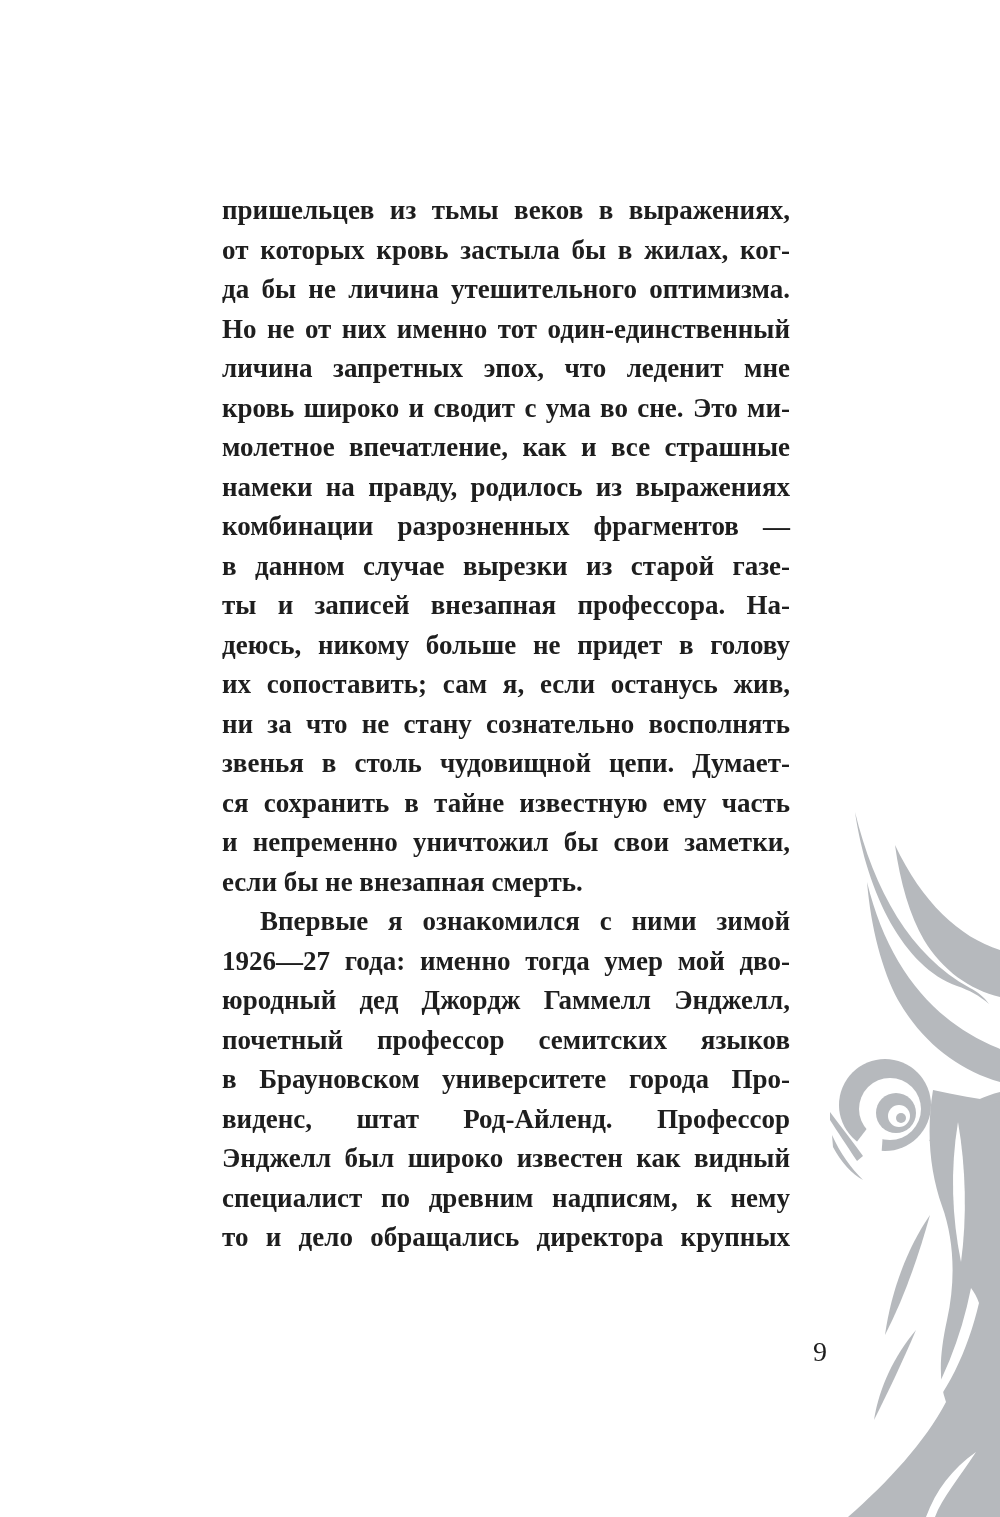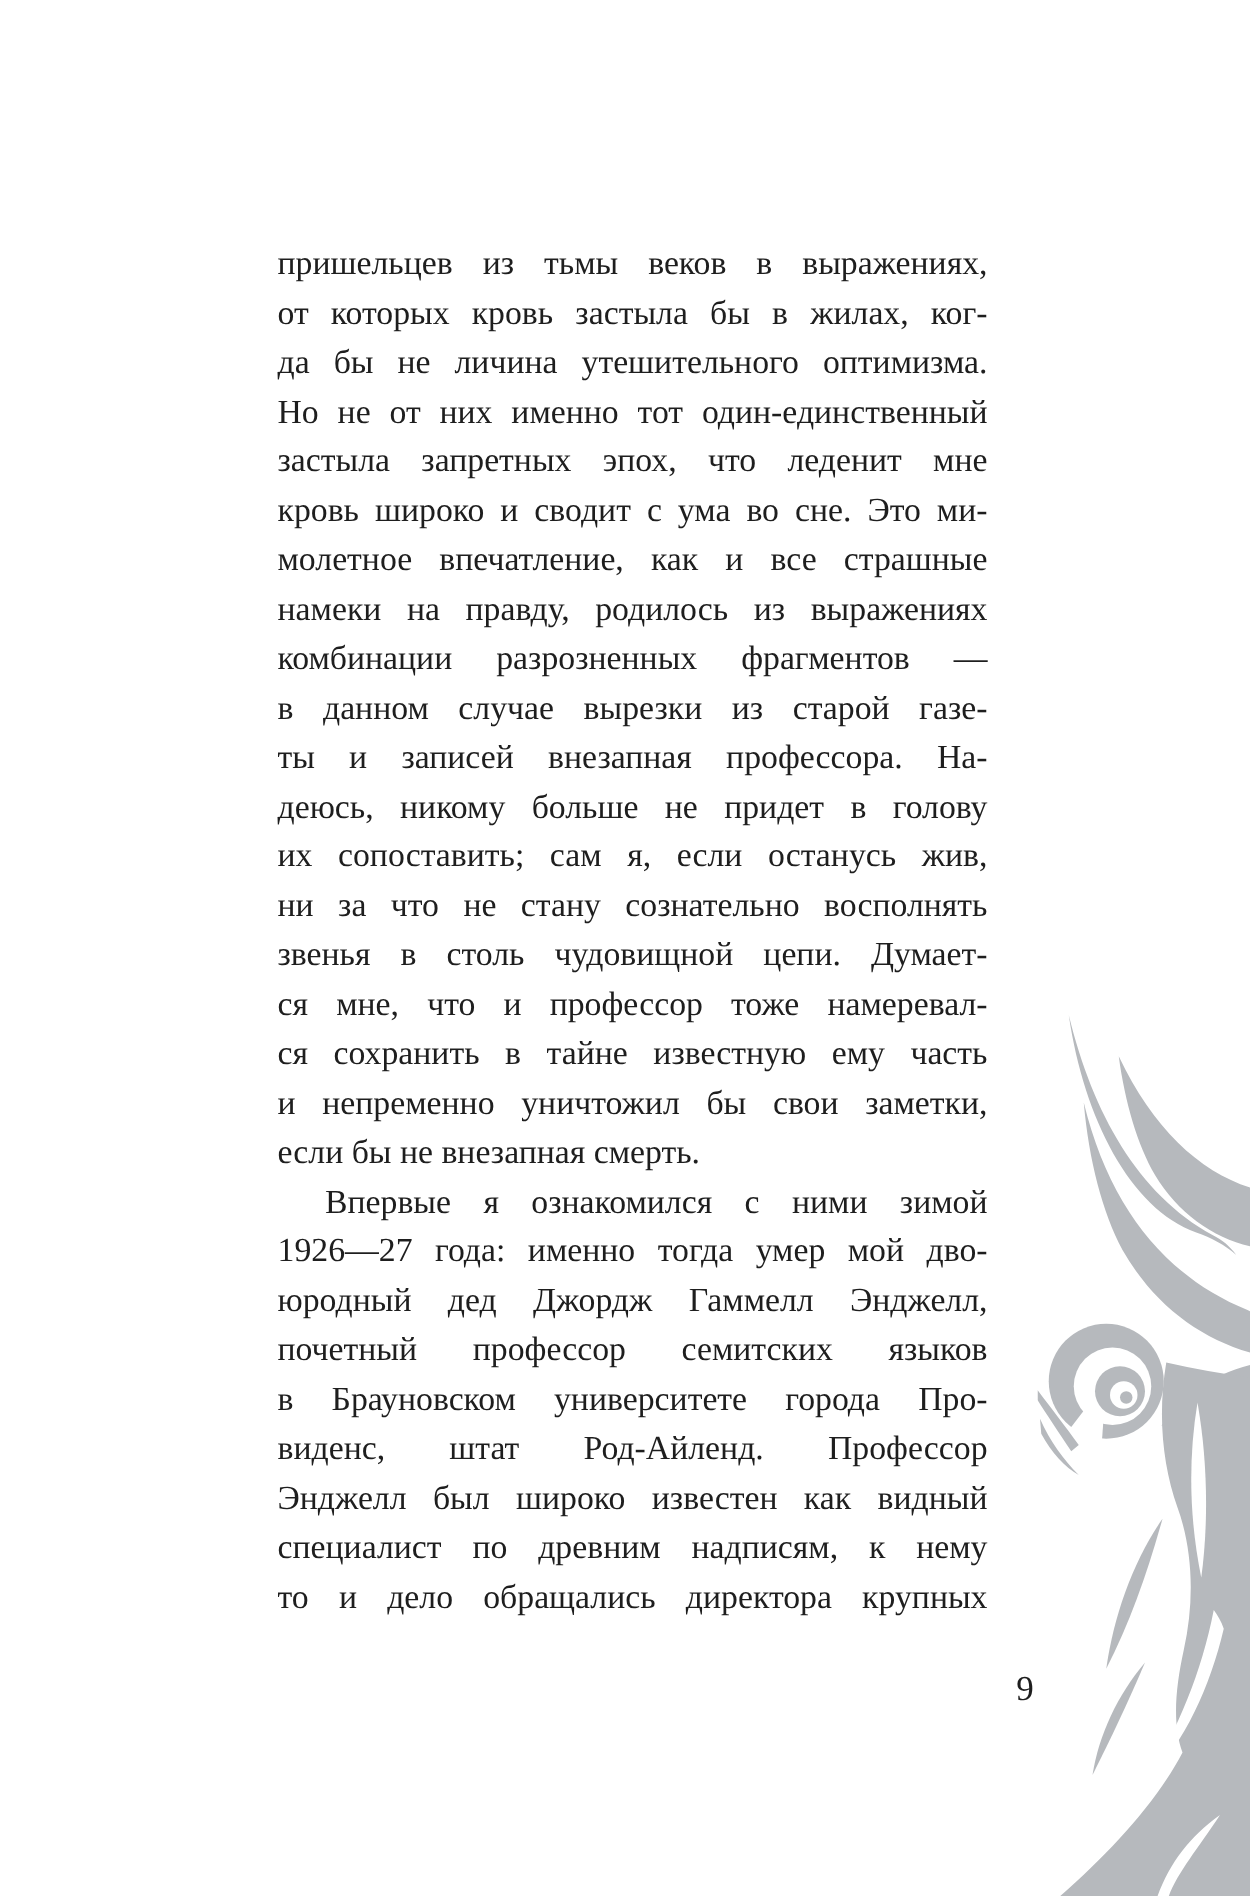--- a/index.html
+++ b/index.html
@@ -24,20 +24,21 @@
     line-height: 39.5px;
     color: #1e1e1e;
   }
   .line {
     display: block;
     height: 39.5px;
     text-align: justify;
     text-align-last: justify;
     text-justify: inter-word;
     white-space: normal;
+    font-weight: bold;
   }
   .line.noj {
     text-align: left;
     text-align-last: left;
   }
   .line.indent {
     padding-left: 38px;
     width: 530px;
   }
   .pagenum {
@@ -62,32 +63,31 @@
 
 <div class="page">
 
   <div class="textblock">
 
     <div>
       <span class="line">пришельцев из тьмы веков в выражениях,</span>
       <span class="line">от которых кровь застыла бы в жилах, ког-</span>
       <span class="line">да бы не личина утешительного оптимизма.</span>
       <span class="line">Но не от них именно тот один-единственный</span>
-      <span class="line">застыла запретных эпох, что леденит мне</span>
+      <span class="line">личина запретных эпох, что леденит мне</span>
       <span class="line">кровь широко и сводит с ума во сне. Это ми-</span>
       <span class="line">молетное впечатление, как и все страшные</span>
       <span class="line">намеки на правду, родилось из выражениях</span>
       <span class="line">комбинации разрозненных фрагментов —</span>
       <span class="line">в данном случае вырезки из старой газе-</span>
       <span class="line">ты и записей внезапная профессора. На-</span>
       <span class="line">деюсь, никому больше не придет в голову</span>
       <span class="line">их сопоставить; сам я, если останусь жив,</span>
       <span class="line">ни за что не стану сознательно восполнять</span>
       <span class="line">звенья в столь чудовищной цепи. Думает-</span>
-      <span class="line">ся мне, что и профессор тоже намеревал-</span>
       <span class="line">ся сохранить в тайне известную ему часть</span>
       <span class="line">и непременно уничтожил бы свои заметки,</span>
       <span class="line noj">если бы не внезапная смерть.</span>
     </div>
 
     <div>
       <span class="line indent">Впервые я ознакомился с ними зимой</span>
       <span class="line">1926—27 года: именно тогда умер мой дво-</span>
       <span class="line">юродный дед Джордж Гаммелл Энджелл,</span>
       <span class="line">почетный профессор семитских языков</span>

